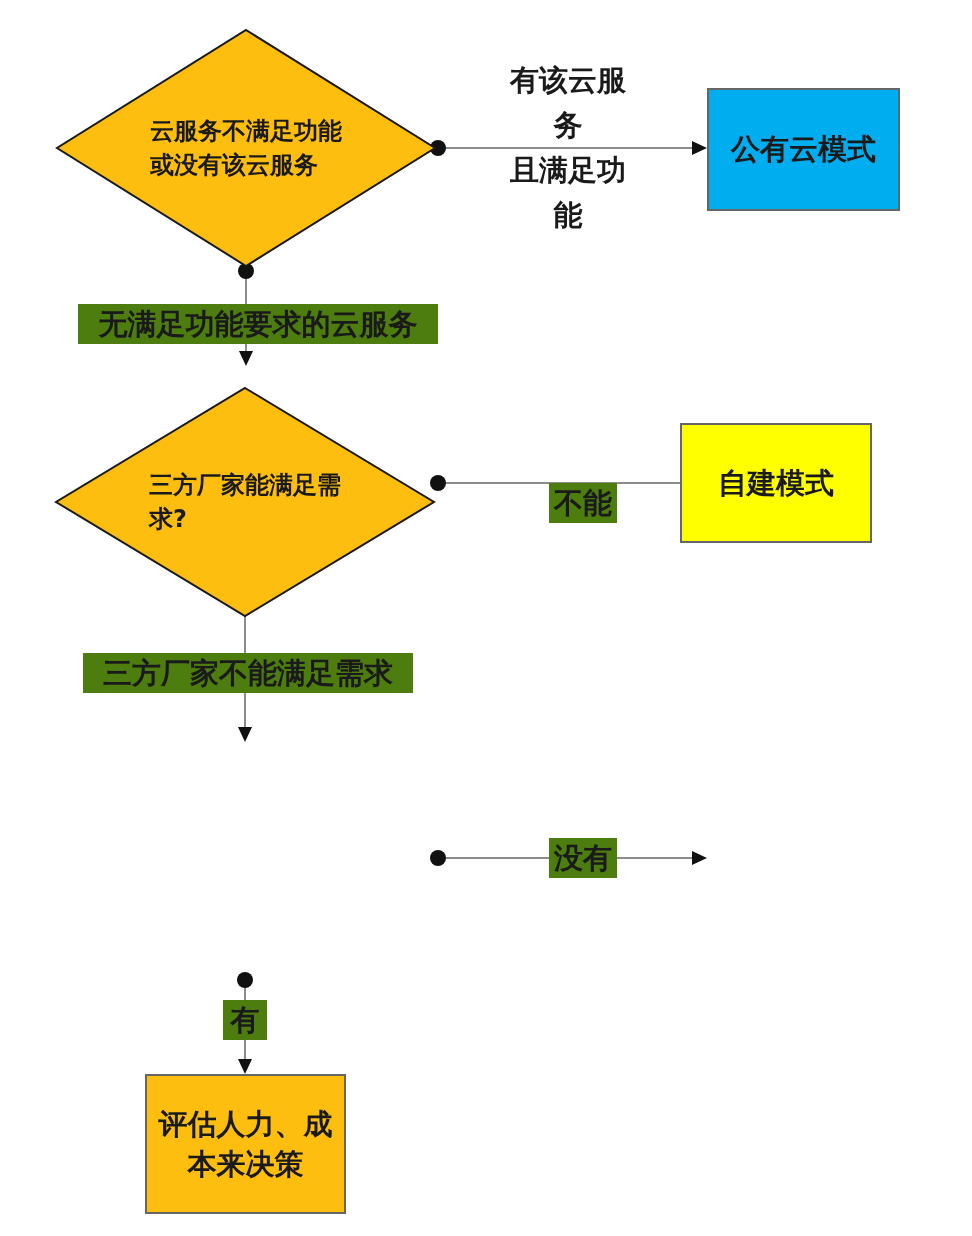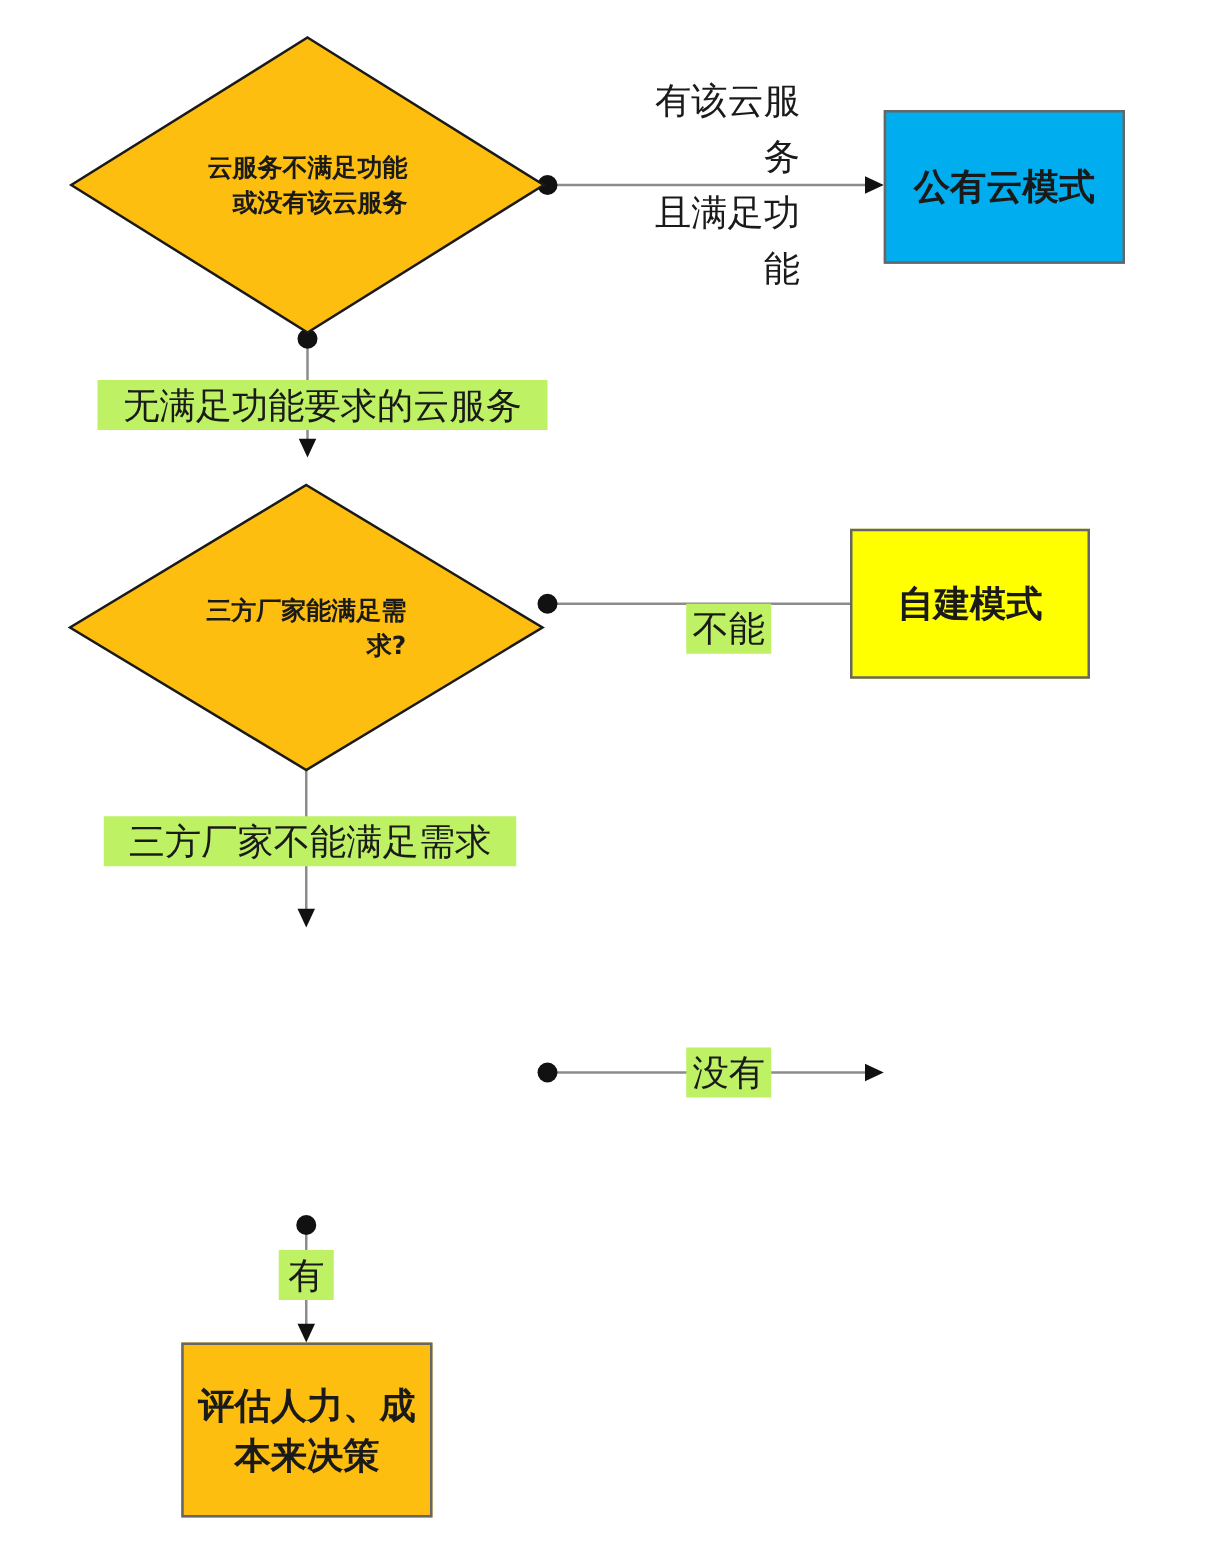--- a/index.html
+++ b/index.html
@@ -6,33 +6,33 @@
   #canvas{
     position:relative;width:972px;height:1236px;background:#ffffff;
     font-family:"DejaVu Sans","Liberation Sans",sans-serif;
     color:#1a1a1a;overflow:hidden;
   }
   #connectors{position:absolute;left:0;top:0;width:972px;height:1236px;z-index:1;}
   .node{position:absolute;z-index:2;}
   .node svg{position:absolute;left:0;top:0;width:100%;height:100%;}
   .node .txt{
     position:absolute;inset:0;display:flex;align-items:center;justify-content:center;
-    text-align:right;font-size:20px;font-weight:700;line-height:1.42;
+    text-align:left;font-size:24px;font-weight:700;line-height:1.42;
     white-space:pre-line;z-index:2;
   }
   .rect{
     position:absolute;z-index:2;border:2px solid #666666;
     display:flex;align-items:center;justify-content:center;text-align:center;
     font-size:29px;font-weight:700;line-height:1.38;white-space:pre-line;box-sizing:border-box;
   }
   .edge-label{
     position:absolute;z-index:3;display:flex;align-items:center;justify-content:center;
-    text-align:right;font-size:29px;font-weight:400;line-height:1.55;white-space:pre-line;
+    text-align:center;font-size:29px;font-weight:700;line-height:1.55;white-space:pre-line;
   }
-  .edge-label.masked{background:#bef264;}
+  .edge-label.masked{background:#4d7c0f;}
 </style>
 </head>
 <body>
 
 <div id="canvas">
 
   <svg id="connectors" viewBox="0 0 972 1236">
 
     <line x1="437" y1="148" x2="694" y2="148" stroke="#8c8c8c" stroke-width="2"></line>
     <circle cx="438" cy="148" r="8" fill="#111111"></circle>

